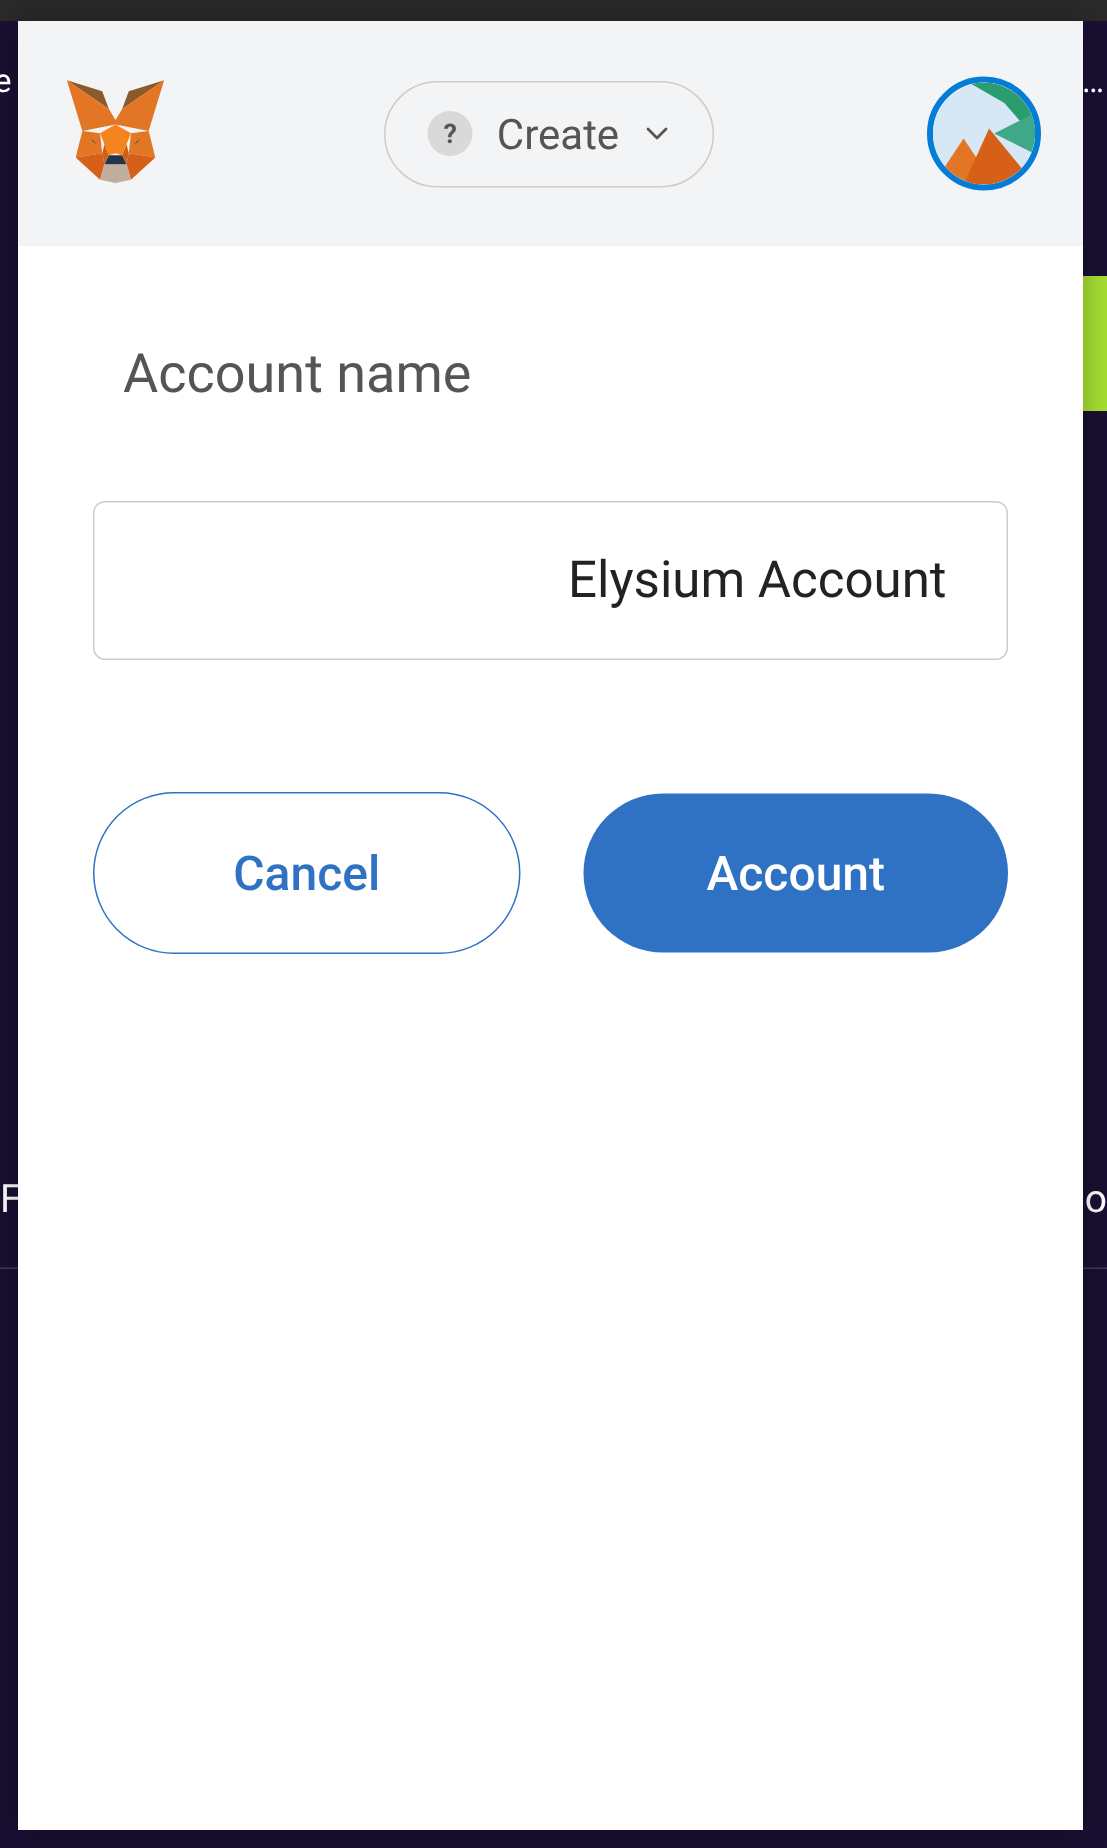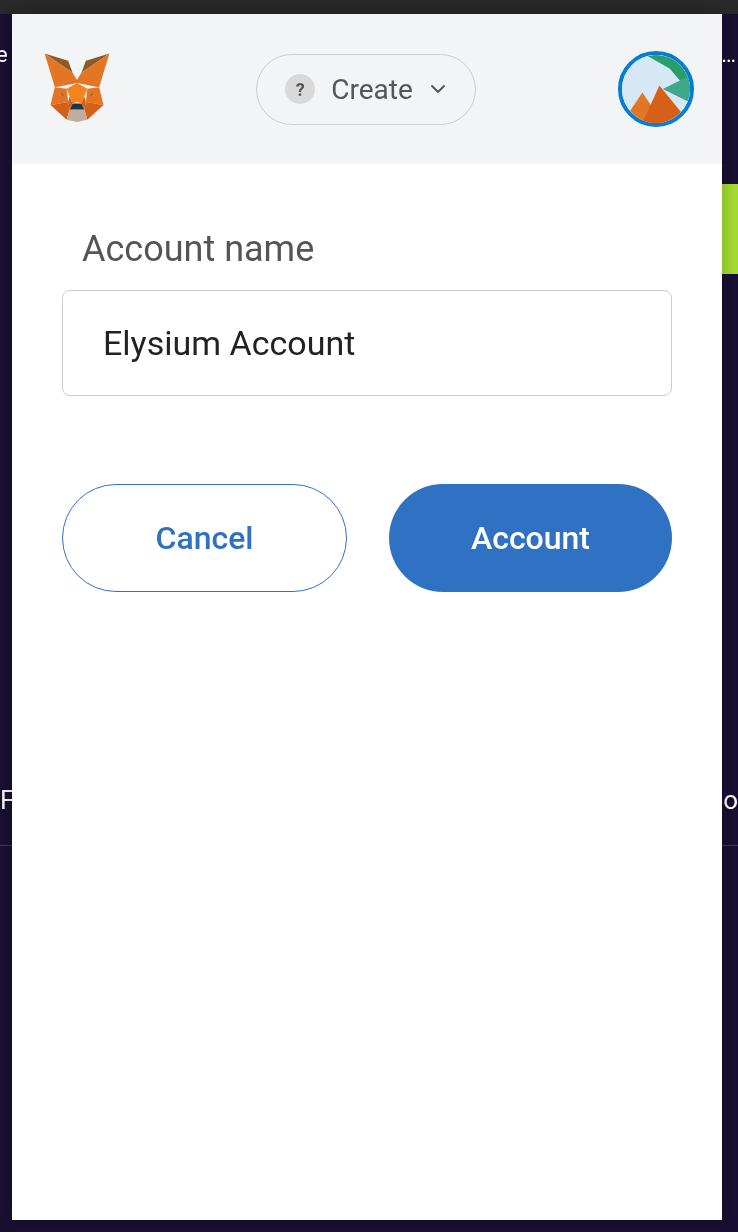--- a/index.html
+++ b/index.html
@@ -110,37 +110,39 @@
       position: relative;
     }
     .popup-body {
       padding: 64px 50px 0 50px;
       background: #fff;
     }
     .field-label {
       font-size: 36px;
       color: #555;
       font-weight: 400;
-      margin-bottom: 20px;
+      margin-bottom: 64px;
       padding-left: 20px;
     }
     .text-input {
       width: 100%;
       border: 1px solid #ccc;
       border-radius: 8px;
       padding: 32px 40px;
       font-size: 34px;
       color: #222;
       font-family: inherit;
       outline: none;
+      text-align: right;
     }
     .button-row {
       display: flex;
       gap: 42px;
       margin-top: 88px;
+      align-items: center;
     }
     .btn {
       flex: 1;
       border-radius: 60px;
       font-size: 32px;
       font-weight: 500;
       padding: 34px 0;
       text-align: center;
       cursor: pointer;
       font-family: inherit;

